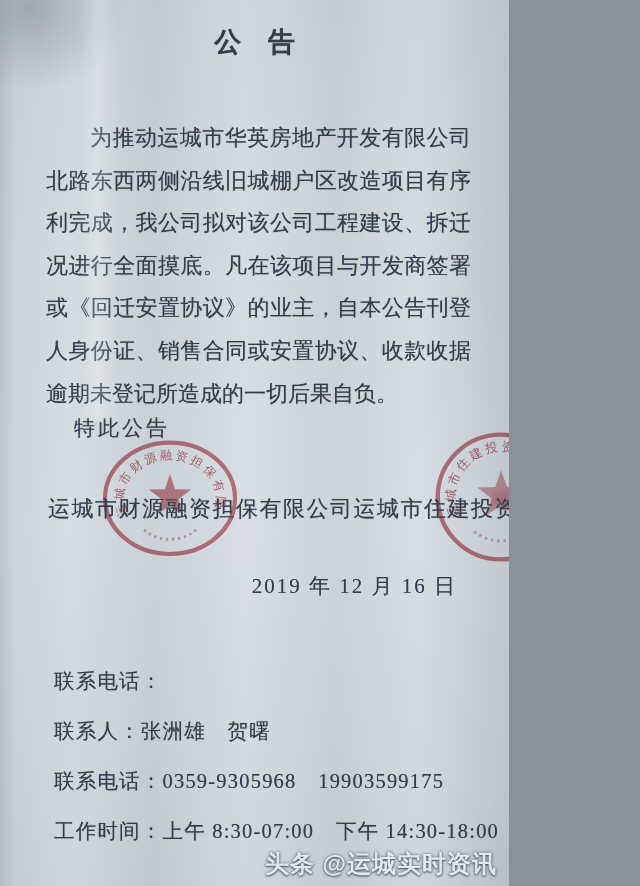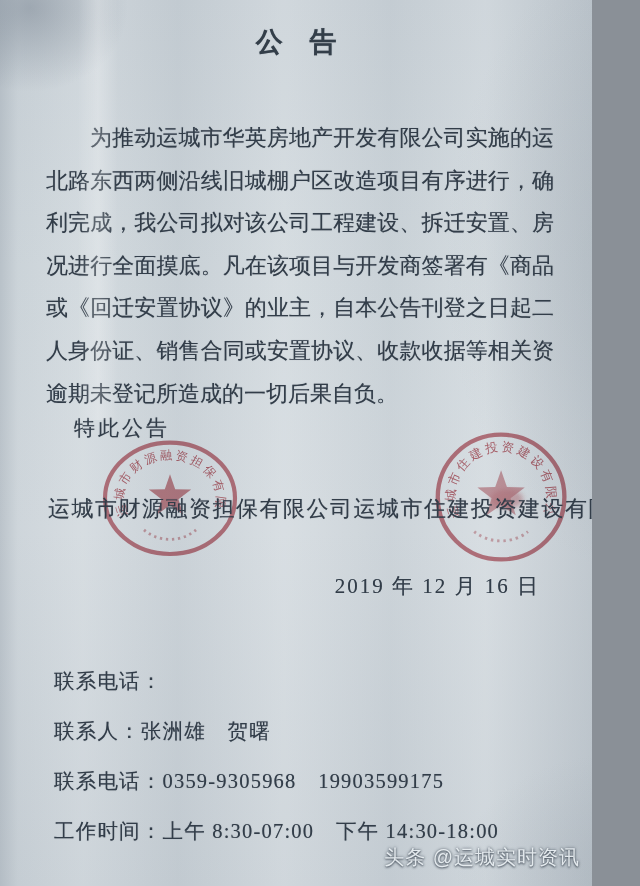--- a/index.html
+++ b/index.html
@@ -1,17 +1,17 @@
 <!DOCTYPE html>
 <html><head>
 <meta charset="utf-8">
 <style>
   html,body{margin:0;padding:0;background:#8a9097;}
   .page{
-    position:relative;width:592px;height:886px;overflow:hidden;
+    position:relative;width:509px;height:886px;overflow:hidden;
     font-family:"Liberation Serif","DejaVu Serif",serif;
     color:#323d49;
     background:
       radial-gradient(140px 120px at 30px 8px, rgba(108,120,134,0.45), rgba(108,120,134,0) 70%),
       radial-gradient(260px 420px at 640px 260px, rgba(148,158,168,0.28), rgba(148,158,168,0) 75%),
       radial-gradient(220px 170px at 620px 880px, rgba(148,158,168,0.25), rgba(148,158,168,0) 75%),
       linear-gradient(90deg, rgba(133,144,156,0.30) 0, rgba(133,144,156,0.05) 3%, rgba(255,255,255,0.10) 14%, rgba(133,144,156,0.10) 30%, rgba(255,255,255,0.14) 48%, rgba(133,144,156,0.08) 66%, rgba(255,255,255,0.12) 82%, rgba(133,144,156,0.22) 100%),
       linear-gradient(180deg, #c9d1d7 0%, #cfd7dc 30%, #d2d9de 60%, #c8d0d6 100%);
   }
   .page::after{ 
@@ -49,23 +49,23 @@
   .info{
     position:absolute;left:54px;top:656px;right:20px;
     font-size:20.5px;letter-spacing:1.2px;
     text-shadow:0 0 0.7px rgba(49,60,72,0.5);
   }
   .info-row{height:50px;display:flex;align-items:center;white-space:nowrap;}
   .seal{position:absolute;mix-blend-mode:multiply;opacity:0.88;filter:blur(0.35px);}
   .seal-left{left:94px;top:437px;width:152px;height:130px;}
   .seal-right{left:423px;top:428px;width:160px;height:142px;}
   .watermark{
-    position:absolute;right:12px;bottom:15px;
+    position:absolute;right:12px;bottom:6px;
     font-family:"Liberation Sans","DejaVu Sans",sans-serif;
-    font-size:20px;font-weight:400;letter-spacing:1px;
+    font-size:24px;font-weight:700;letter-spacing:1px;
     color:rgba(238,243,246,0.92);
     text-shadow:0 0 3px rgba(70,80,92,0.9), 0 1px 2px rgba(60,70,82,0.85);
     white-space:nowrap;
   }
 </style>
 </head>
 <body>
 
 <div class="page">
 

